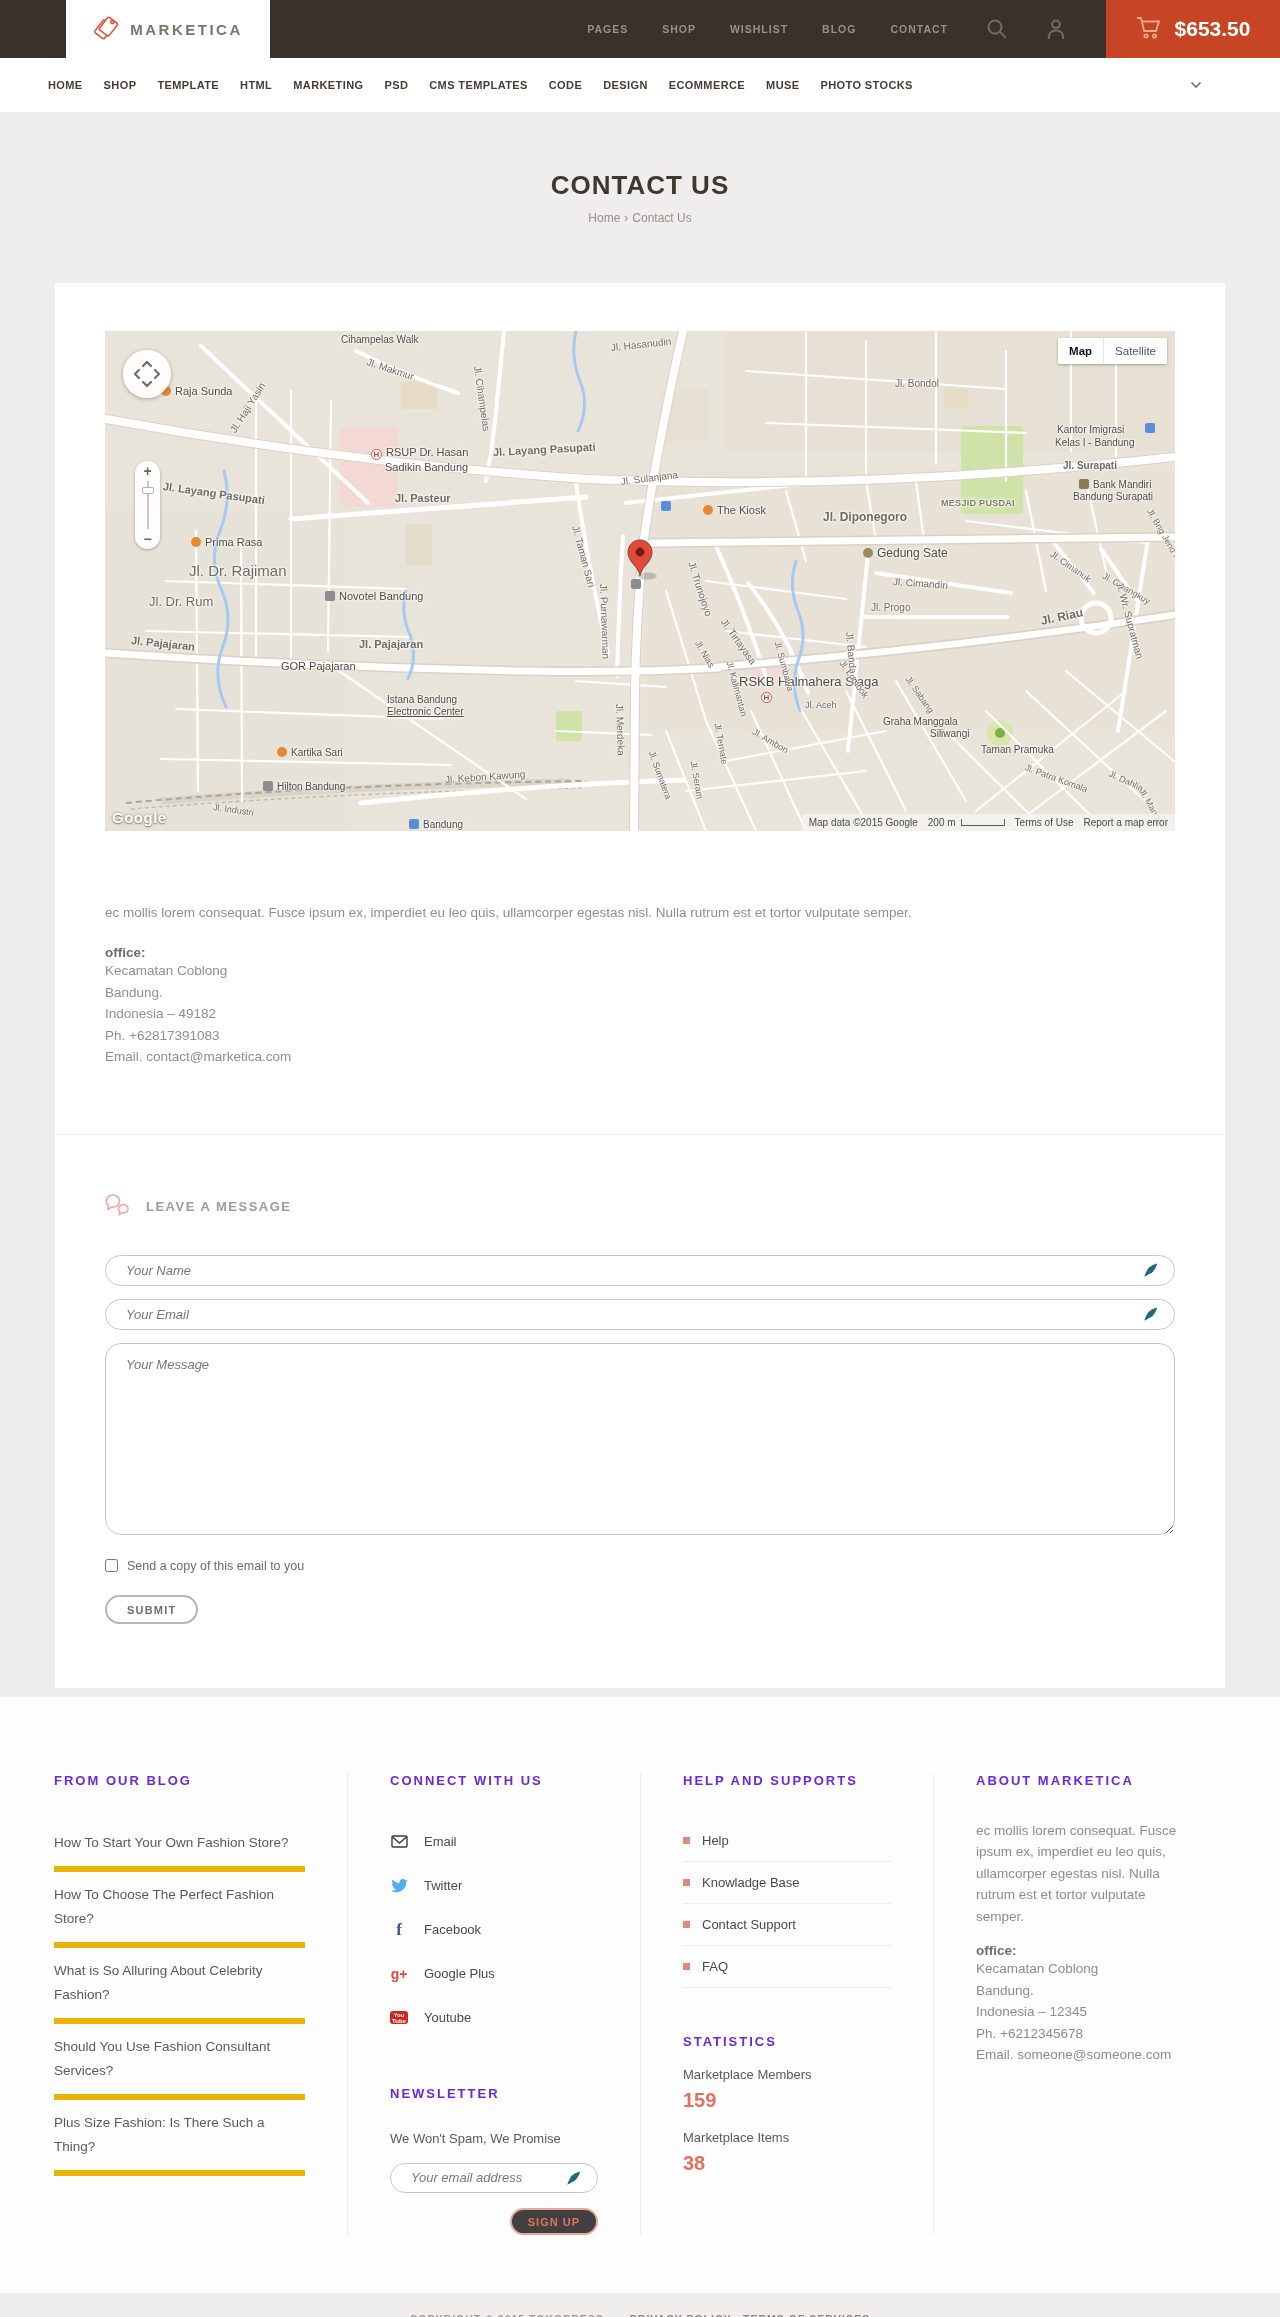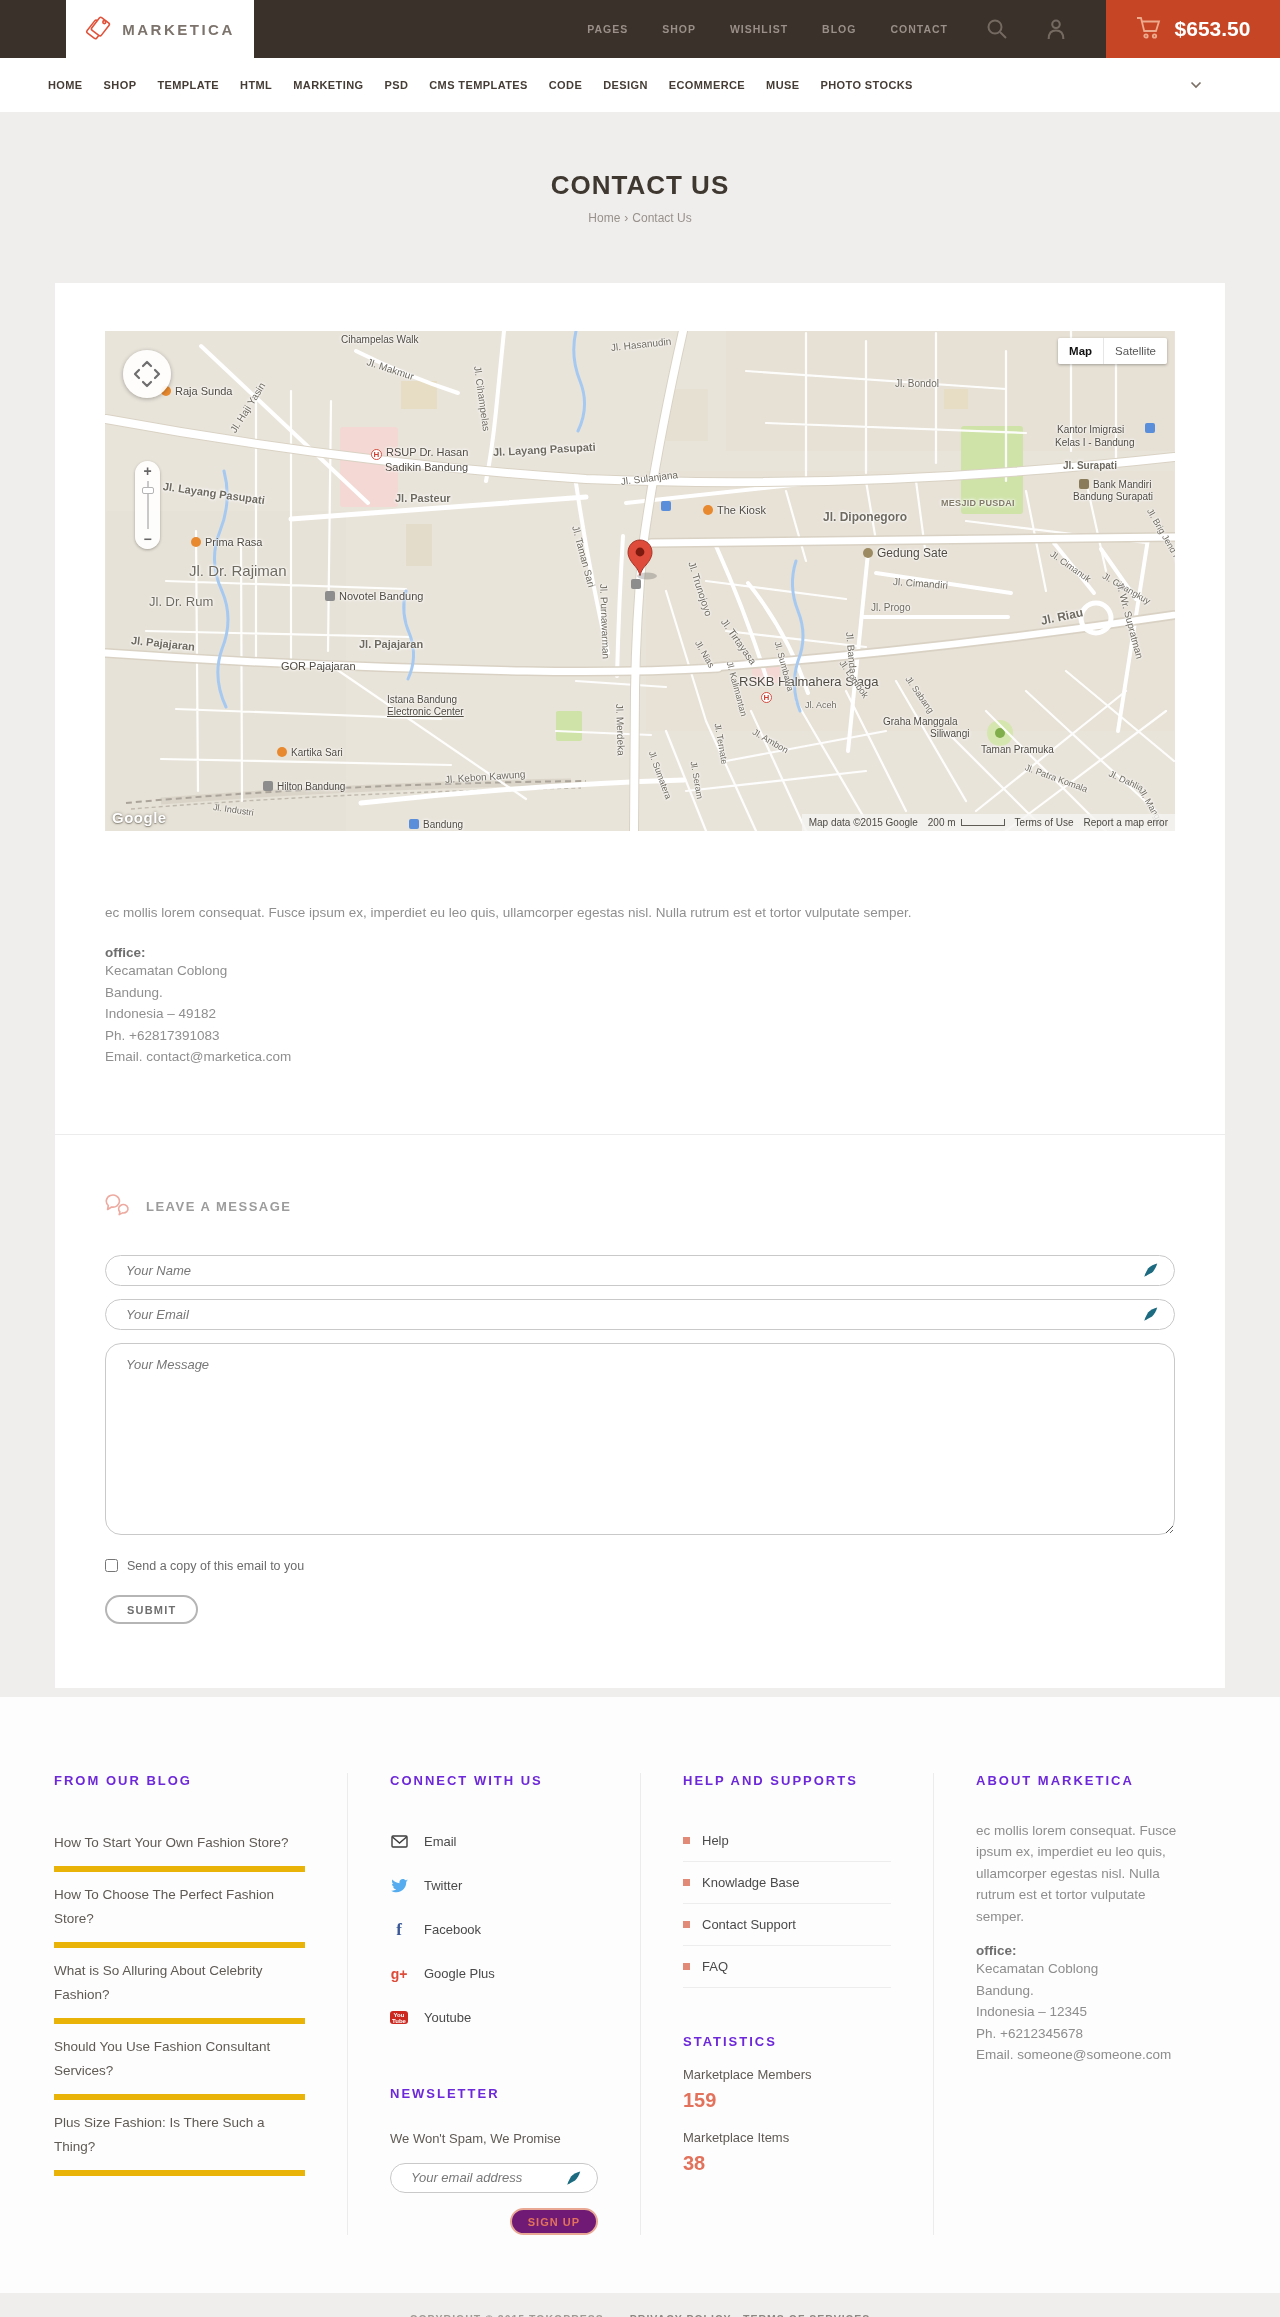--- a/index.html
+++ b/index.html
@@ -2,21 +2,21 @@
 <html><head>
 <meta charset="utf-8">
 <style>
   * { margin:0; padding:0; box-sizing:border-box; }
   html,body { background:#f0eeec; font-family:"Liberation Sans", sans-serif; }
   body { width:1280px; margin:0 auto; }
   a { text-decoration:none; color:inherit; cursor:pointer; }
 
   
   .topbar { position:relative; height:58px; background:#3a312a; display:flex; align-items:center; z-index:5; }
-  .logo-box { position:absolute; left:66px; top:0; width:188px; height:59px; background:#fff; display:flex; align-items:center; justify-content:center; gap:9px; }
+  .logo-box { position:absolute; left:66px; top:0; width:204px; height:59px; background:#fff; display:flex; align-items:center; justify-content:center; gap:9px; }
   .brand { font-size:15px; font-weight:bold; color:#7c736c; letter-spacing:2.5px; }
   .top-nav { margin-left:auto; display:flex; gap:34px; }
   .top-nav a { font-size:10.5px; font-weight:bold; color:#9a9089; letter-spacing:1px; }
   .hdr-ico { margin-left:38px; display:flex; align-items:center; }
   .cart-btn { margin-left:40px; width:174px; height:58px; background:#c64524; display:flex; align-items:center; justify-content:center; gap:13px; border:none; cursor:pointer; }
   .cart-total { color:#fff; font-size:21px; font-weight:bold; }
 
   
   .subnav { height:54px; background:#fff; display:flex; align-items:center; padding-left:48px; gap:21px; }
   .subnav a { font-size:11px; font-weight:bold; color:#453c35; letter-spacing:.4px; }
@@ -94,21 +94,21 @@
   .soc-row { display:flex; align-items:center; gap:16px; height:44px; font-size:13px; color:#4a4a4a; }
   .soc-ic { width:18px; display:flex; justify-content:center; }
   .fb-f { font-size:17px; font-weight:bold; color:#3b5998; font-family:"Liberation Serif",serif; }
   .gp { font-size:14px; font-weight:bold; color:#dd4b39; }
   .yt { width:18px; height:13px; background:#cc281f; border-radius:3px; display:flex; align-items:center; justify-content:center; }
   .yt span { color:#fff; font-size:6px; line-height:6px; font-weight:bold; text-align:center; }
   .nl { margin-top:46px; }
   .nl .tag { font-size:13px; color:#5f5a54; margin-top:30px; }
   .nl .fld { margin-top:17px; }
   .nl input { height:30px; }
-  .signup-btn { margin-top:15px; float:right; background:#701a75; border:2px solid #e9a894; border-radius:15px; padding:6px 16px 5px; font-size:11px; font-weight:bold; letter-spacing:1px; color:#e2725b; cursor:pointer; font-family:"Liberation Sans",sans-serif; }
+  .signup-btn { margin-top:15px; float:right; background:#404040; border:2px solid #e9a894; border-radius:15px; padding:6px 16px 5px; font-size:11px; font-weight:bold; letter-spacing:1px; color:#e2725b; cursor:pointer; font-family:"Liberation Sans",sans-serif; }
   .help-row { display:flex; align-items:center; gap:12px; padding:13px 0; border-bottom:1px solid #ededed; font-size:13px; color:#4a4a4a; }
   .bullet { width:7px; height:7px; background:#e08a77; }
   .stats { margin-top:46px; }
   .stat-label { font-size:13px; color:#5f5a54; margin-top:18px; }
   .stat-value { font-size:20px; font-weight:bold; color:#e2725b; margin-top:7px; }
   .about p { font-size:13.5px; color:#8d8d8d; line-height:21.5px; }
   .about .office-label { font-weight:bold; color:#6e6e6e; margin-top:16px; font-size:13.5px; }
   .about .oline { font-size:13.5px; color:#8d8d8d; line-height:21.5px; }
 
   .bottombar { height:52px; background:#f0eeec; display:flex; align-items:center; justify-content:center; gap:26px; }

